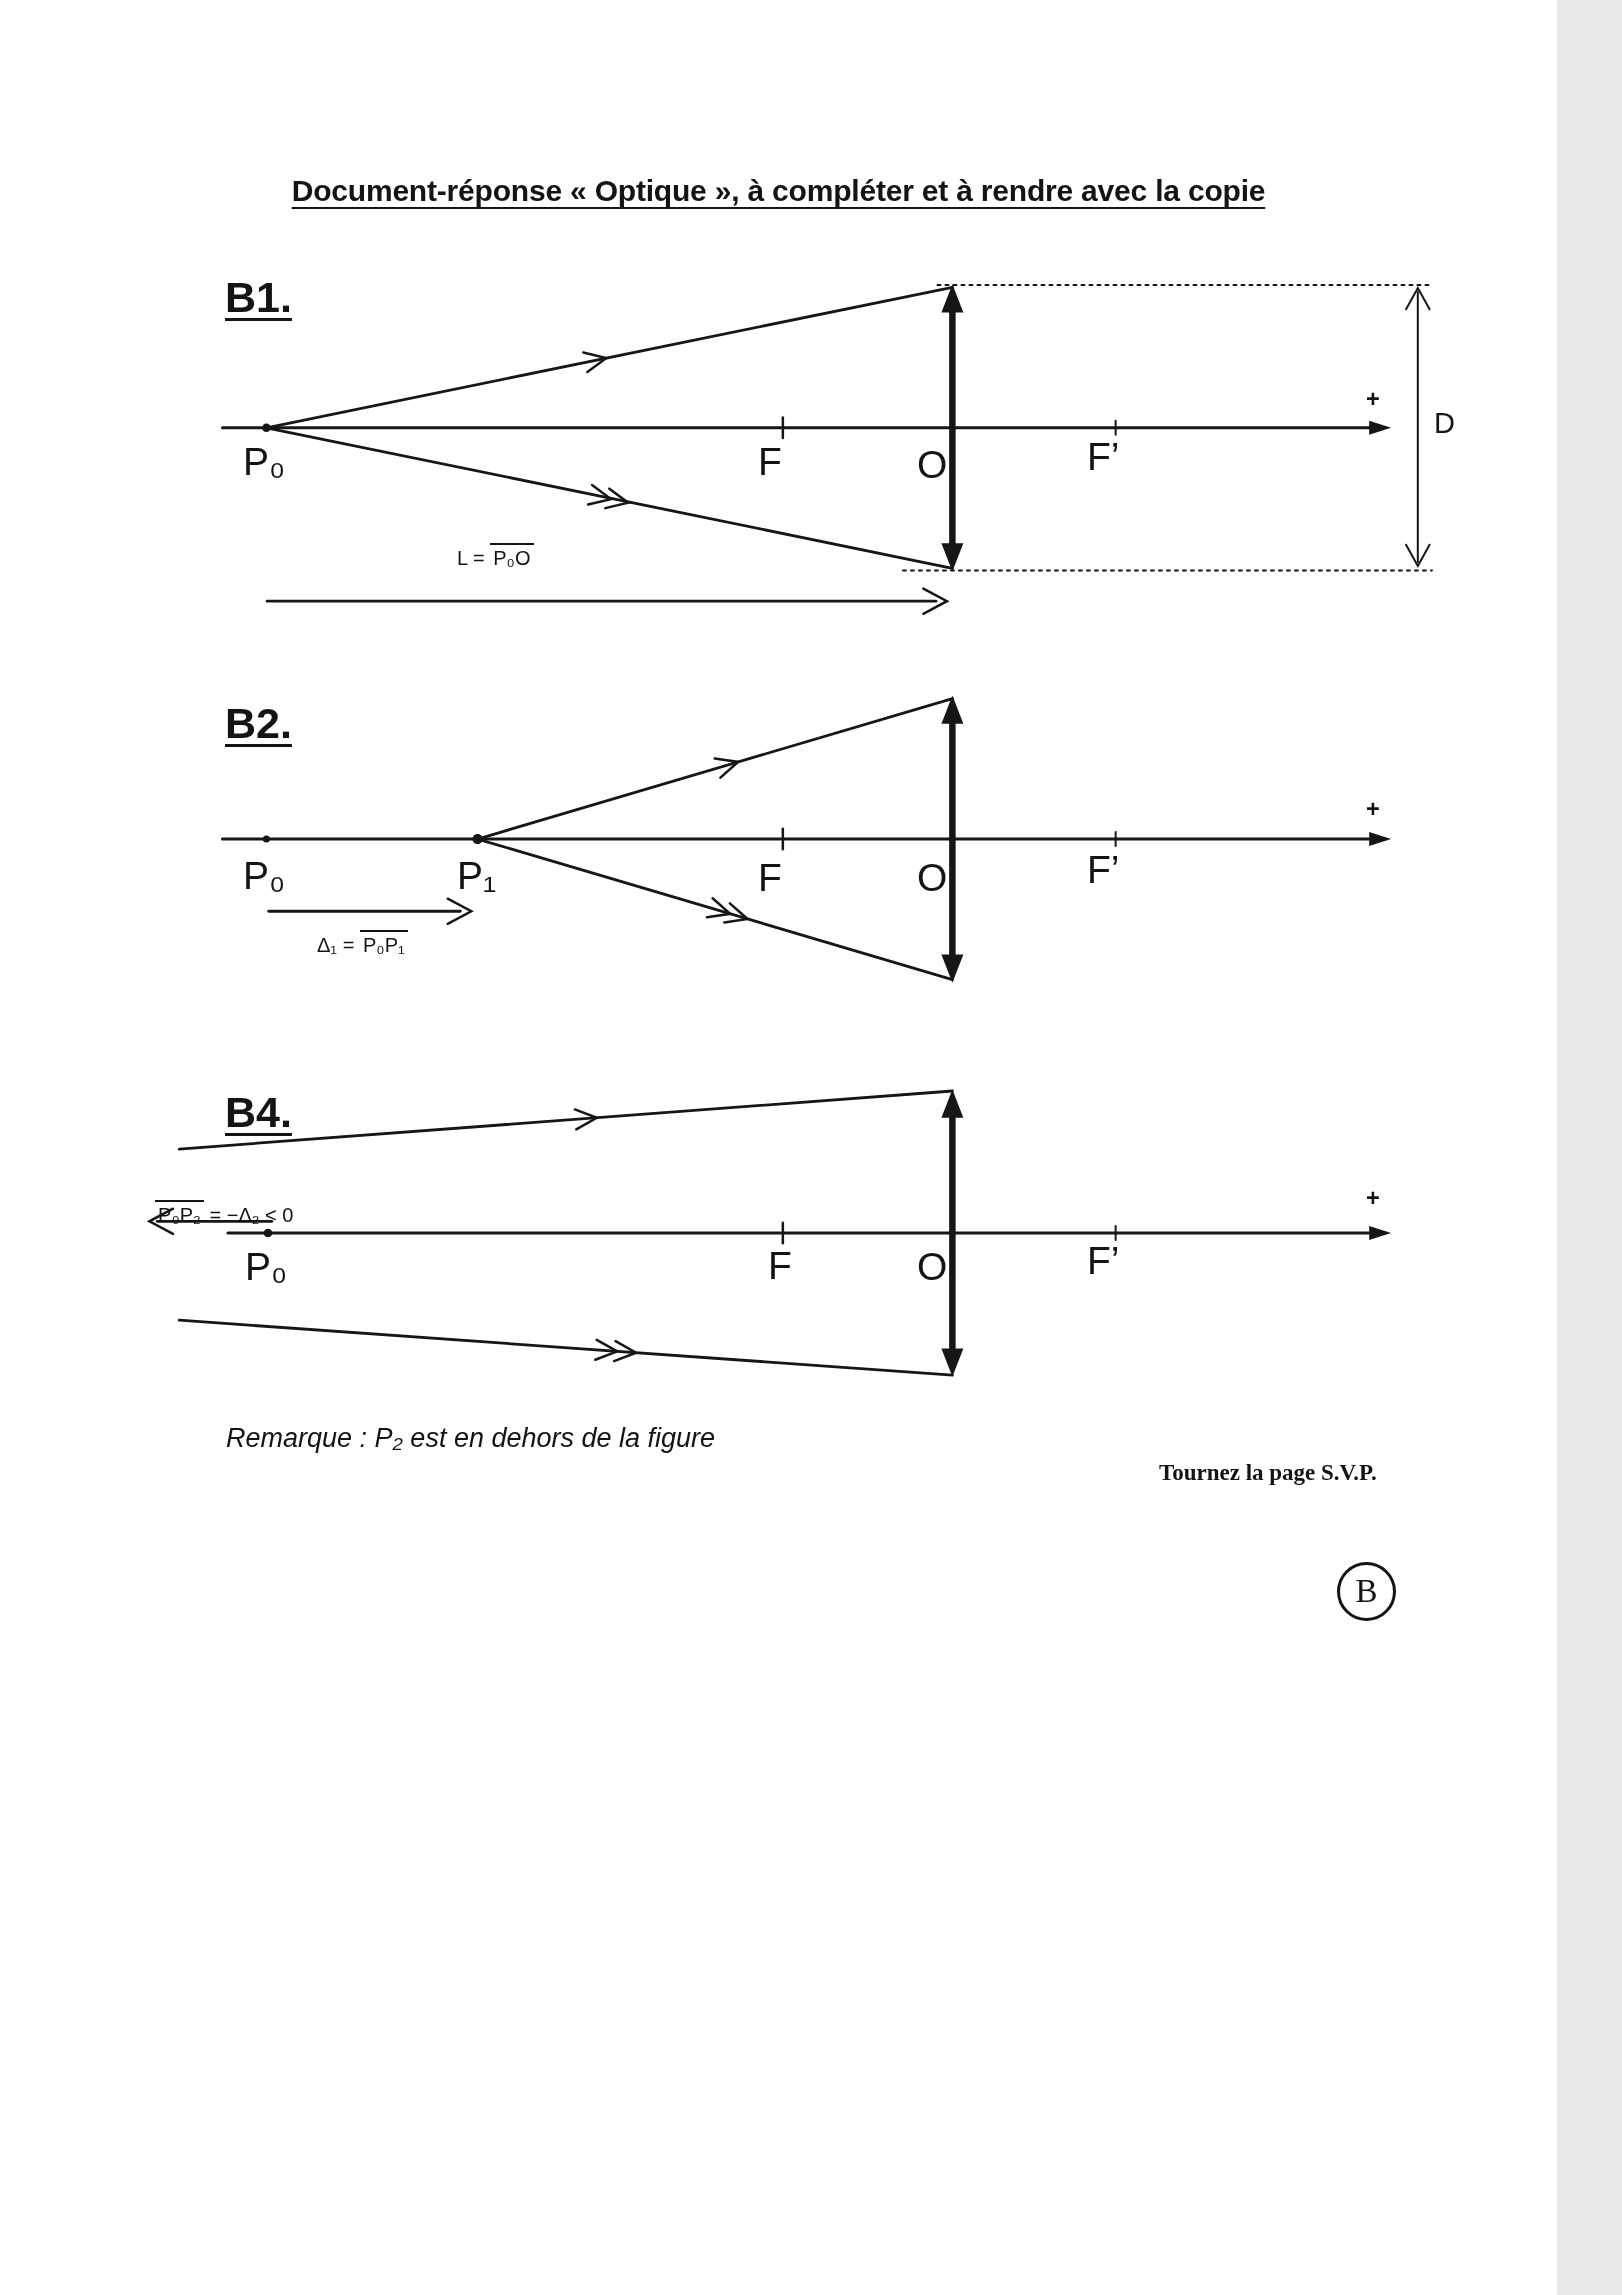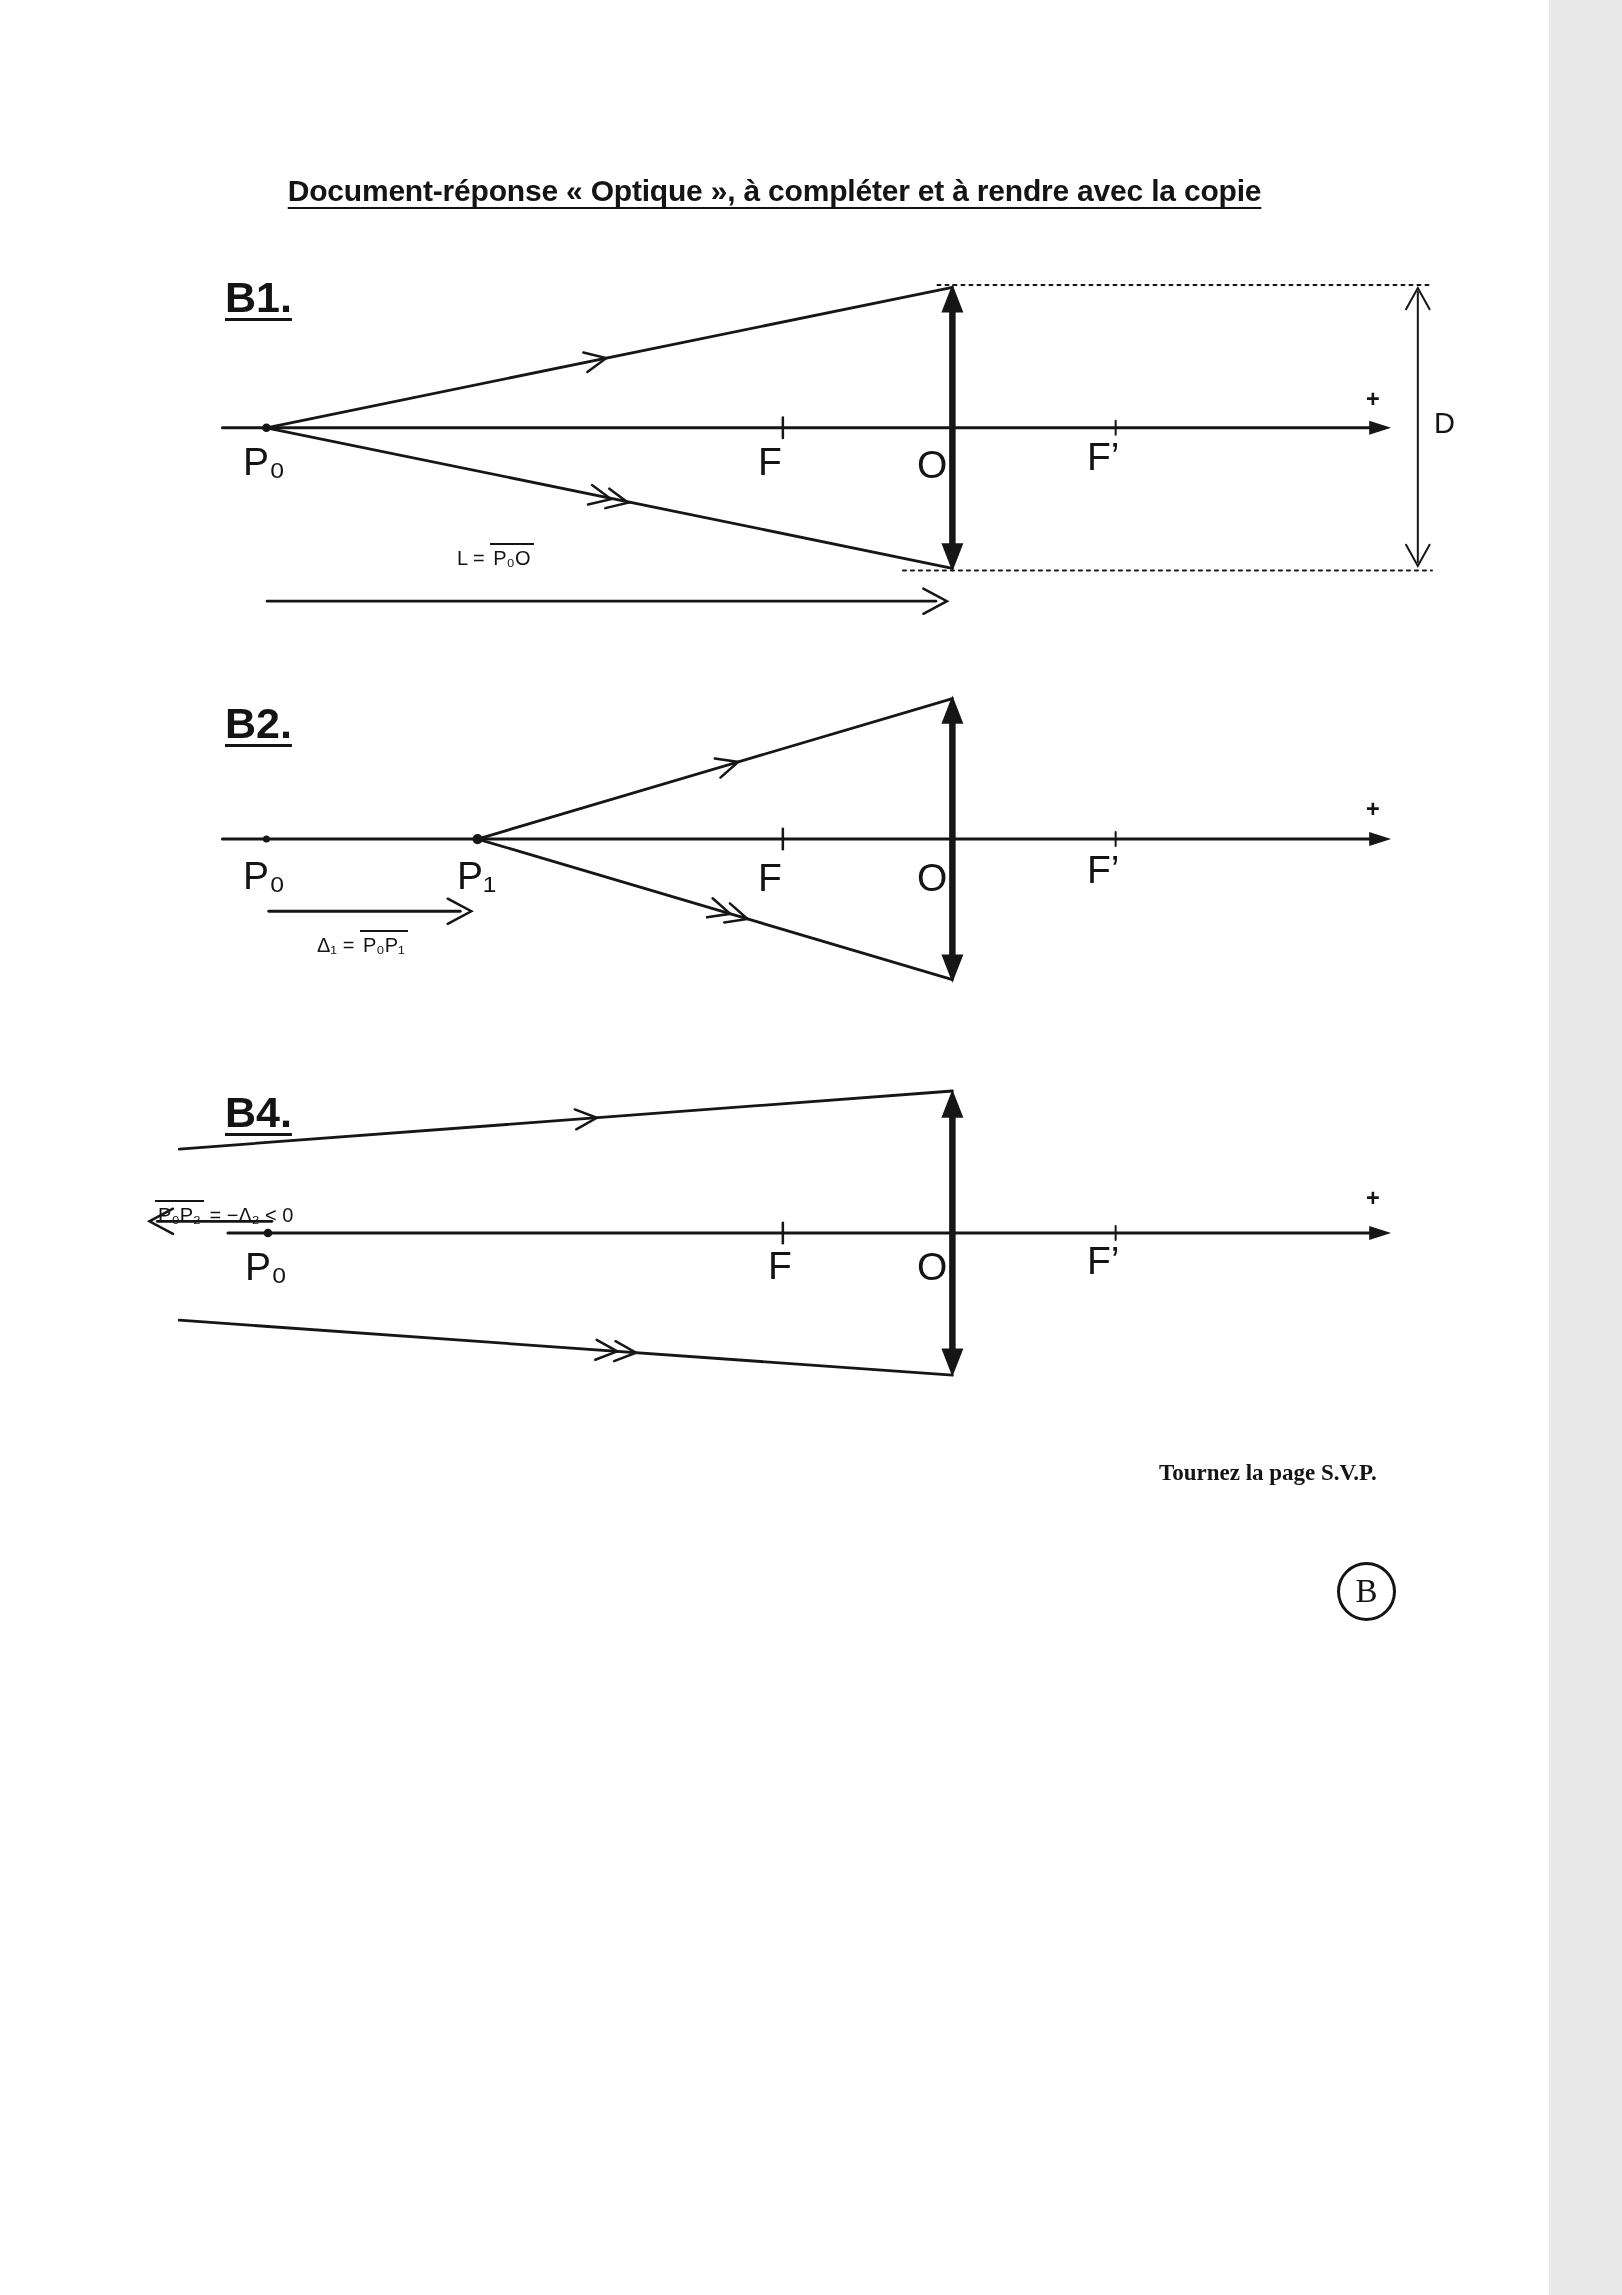--- a/index.html
+++ b/index.html
@@ -3,20 +3,21 @@
 <meta charset="utf-8">
 <style>
   html,body{margin:0;padding:0;background:#e8e8e8;}
   .page{
     position:relative;
     width:1549px;height:2295px;
     background:#ffffff;
     font-family:"Liberation Sans","DejaVu Sans",sans-serif;
     color:#141414;
     overflow:hidden;
+    padding-left:8px;
   }
   .abs{position:absolute;white-space:nowrap;}
   .title{
     left:0;right:0;top:174px;text-align:center;
     font-size:30px;font-weight:bold;letter-spacing:-0.2px;
     text-decoration:underline;text-underline-offset:5.5px;text-decoration-thickness:2.4px;
   }
   .blocklabel{
     font-size:43px;font-weight:bold;
     text-decoration:underline;text-underline-offset:5.5px;text-decoration-thickness:3.1px;
@@ -140,19 +141,20 @@
   <div class="abs formula" style="left:317px;top:930px;"><span>Δ₁ =</span> <span class="ov">P₀P₁</span></div>
 
   <div class="abs blocklabel" style="left:225px;top:1088px;">B4.</div>
   <div class="abs formula" style="left:155px;top:1200px;text-align:right;"><span class="ov">P₀P₂</span> <span>= −Δ₂ &lt; 0</span></div>
   <div class="abs axislabel" style="left:245px;top:1245px;">P₀</div>
   <div class="abs axislabel" style="left:768px;top:1244px;">F</div>
   <div class="abs axislabel" style="left:917px;top:1245px;">O</div>
   <div class="abs axislabel" style="left:1087px;top:1239px;">F’</div>
   <div class="abs pluslabel" style="left:1366px;top:1185px;">+</div>
 
+  <div class="abs remark" style="left:226px;top:1423px;">Remarque : P₂ est en dehors de la figure</div>
   <div class="abs turnnote" style="left:1159px;top:1460px;text-align:center;">Tournez la page S.V.P.</div>
   <div class="abs circleB">
       <span>B</span>
     </div>
 
 </div>
 
 
 </body></html>

